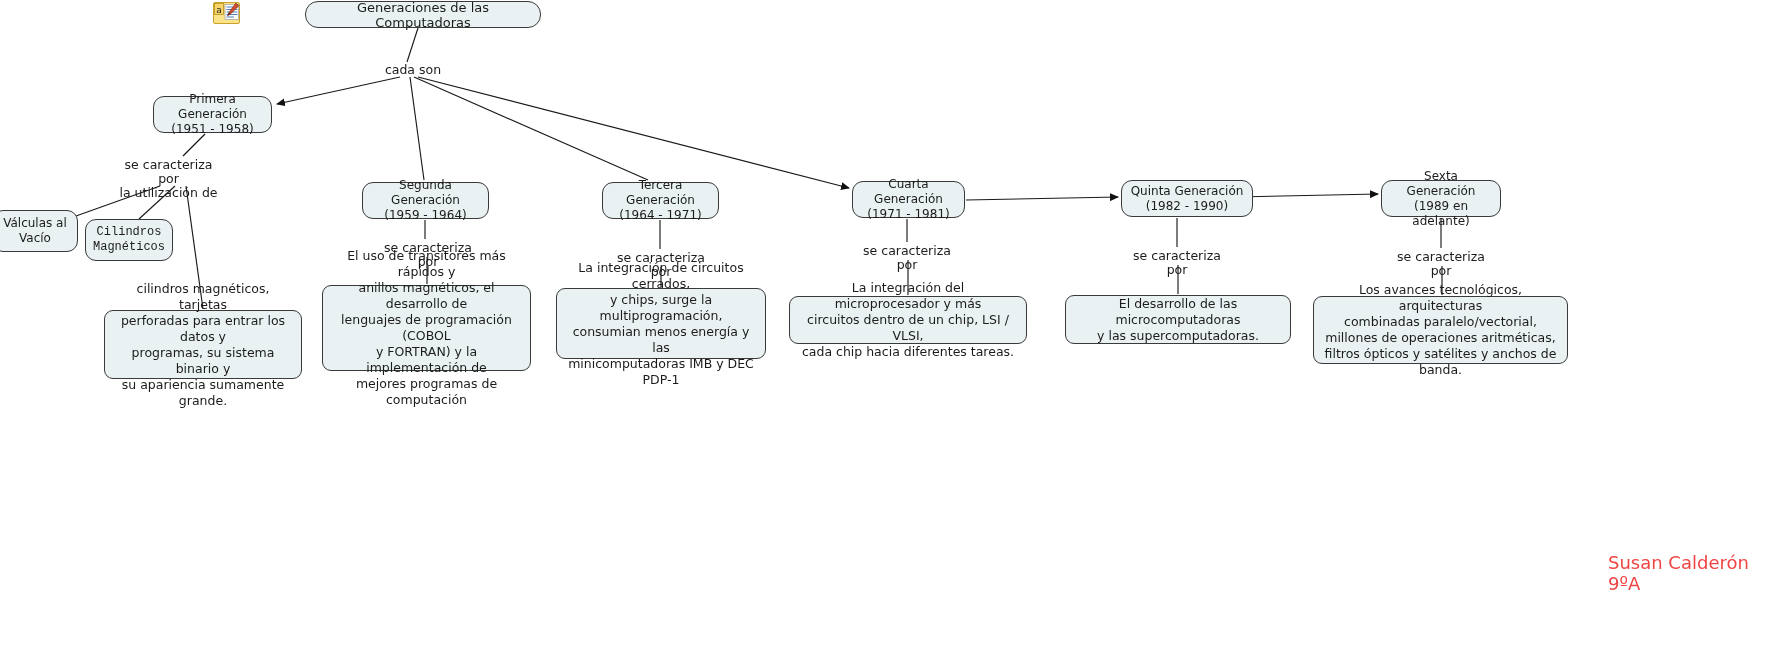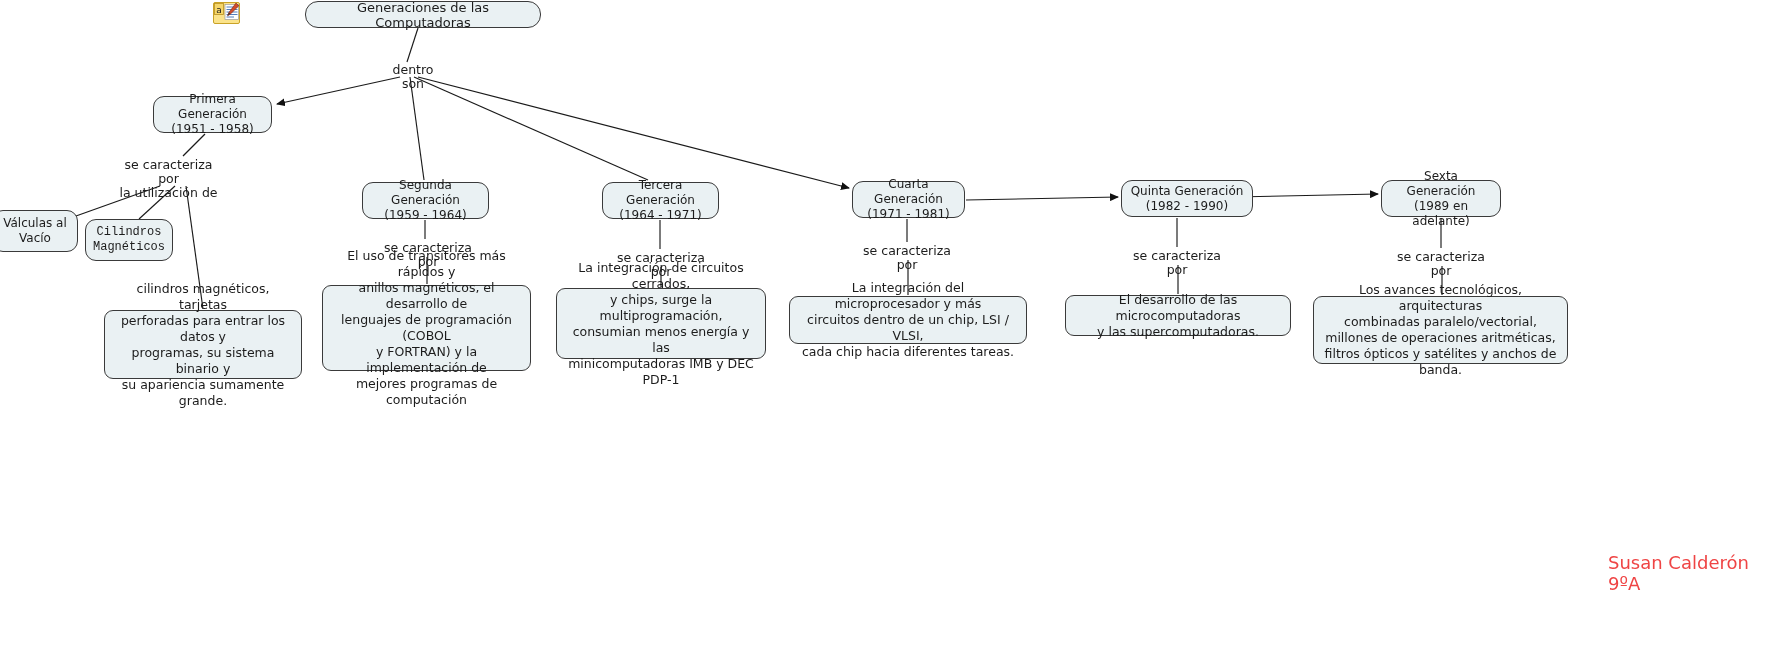--- a/index.html
+++ b/index.html
@@ -179,32 +179,32 @@
     <span>La integración de circuitos cerrados,
 y chips, surge la multiprogramación,
 consumian menos energía y las
 minicomputadoras IMB y DEC PDP-1</span>
   </div>
   <div class="node big" style="left: 789px; top: 296px; width: 238px; height: 48px;">
     <span>La integración del microprocesador y más
 circuitos dentro de un chip, LSI / VLSI,
 cada chip hacia diferentes tareas.</span>
   </div>
-  <div class="node big" style="left: 1065px; top: 295px; width: 226px; height: 41px;">
+  <div class="node big" style="left: 1065px; top: 295px; width: 226px; height: 49px;">
     <span>El desarrollo de las microcomputadoras
 y las supercomputadoras.</span>
   </div>
   <div class="node big" style="left: 1313px; top: 296px; width: 255px; height: 68px;">
     <span>Los avances tecnológicos, arquitecturas
 combinadas paralelo/vectorial,
 millones de operaciones aritméticas,
 filtros ópticos y satélites y anchos de banda.</span>
   </div>
 
-  <div class="link-label" style="left: 381px; top: 63px; width: 64px;">dentro son</div>
+  <div class="link-label" style="left: 381px; top: 63px; width: 64px;">cada son</div>
   <div class="link-label" style="left: 116px; top: 158px; width: 105px;">se caracteriza por
 la utilización de</div>
   <div class="link-label" style="left: 373px; top: 241px; width: 110px;">se caracteriza por</div>
   <div class="link-label" style="left: 606px; top: 251px; width: 110px;">se caracteriza por</div>
   <div class="link-label" style="left: 852px; top: 244px; width: 110px;">se caracteriza por</div>
   <div class="link-label" style="left: 1122px; top: 249px; width: 110px;">se caracteriza por</div>
   <div class="link-label" style="left: 1386px; top: 250px; width: 110px;">se caracteriza por</div>
 
   <div class="signature" style="left:1600px; top:552px;">Susan Calderón 9ºA</div>
 

